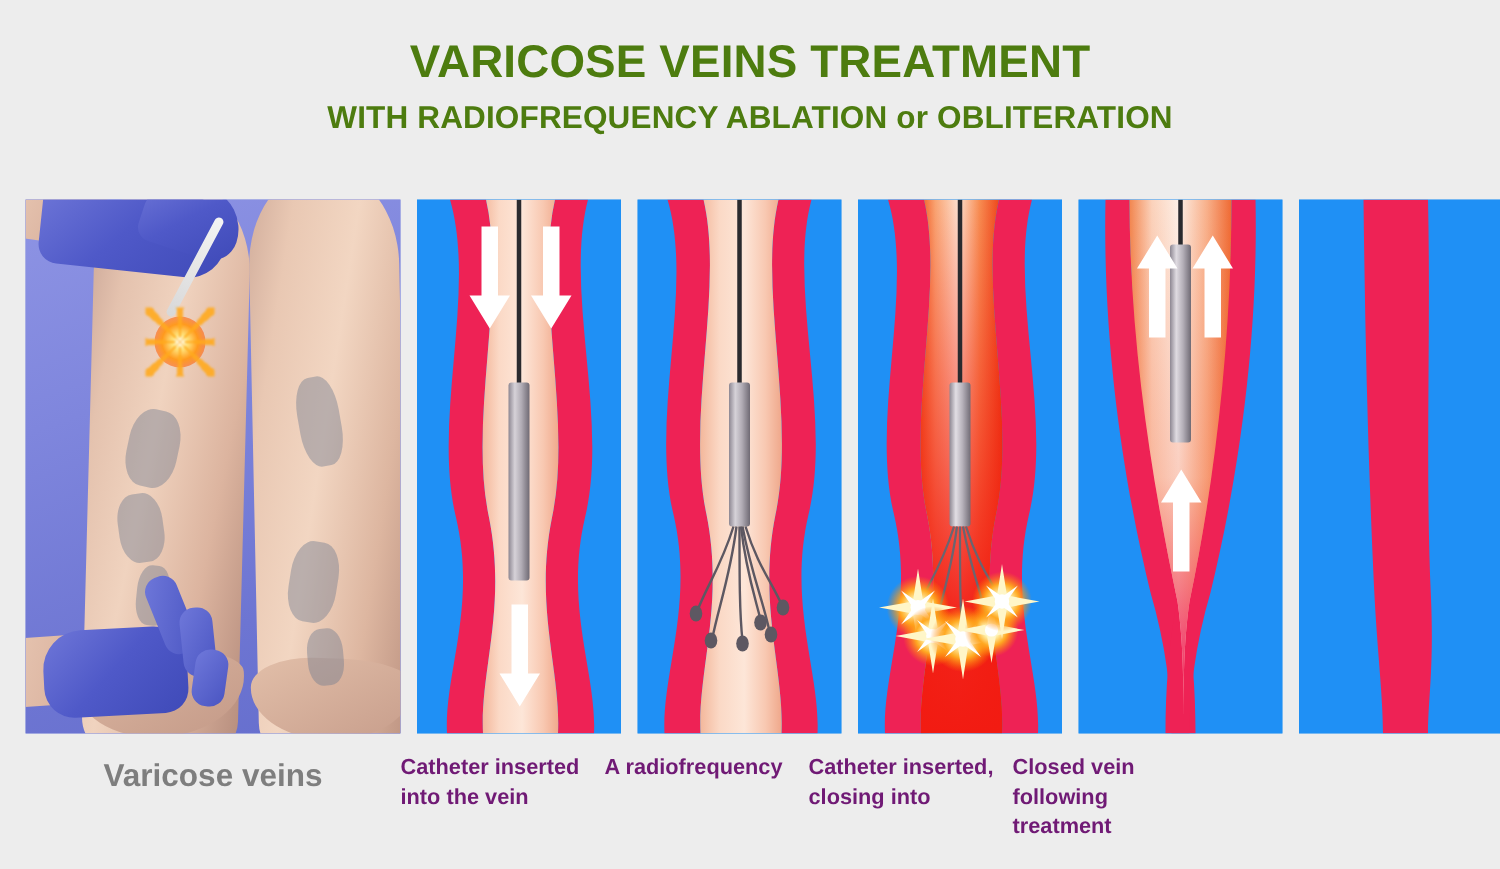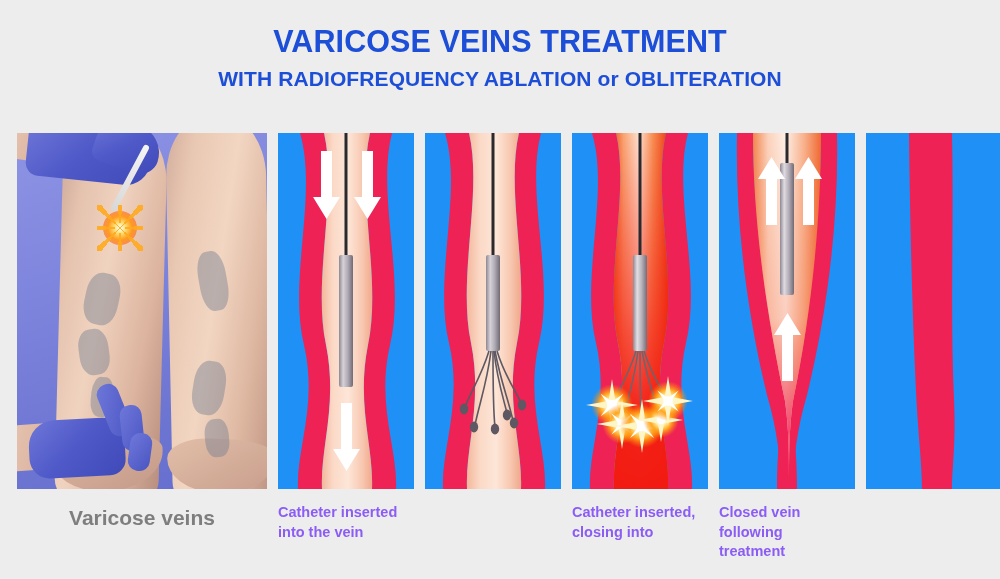--- a/index.html
+++ b/index.html
@@ -8,21 +8,21 @@
     background:#ededed;
     font-family:"Liberation Sans","DejaVu Sans",sans-serif;
     -webkit-font-smoothing:antialiased;
   }
   .infographic{position:relative;width:1000px;height:579px;background:#ededed;}
 
   
   .title-block{
     position:absolute;left:0;top:22px;width:1000px;
     text-align:center;
-    color:#1d4ed8;
+    color:#4d7c0f;
     font-weight:bold;
     font-size:30.5px;
     line-height:38px;
     letter-spacing:.1px;
   }
   .title-line{display:block;white-space:nowrap;}
   .title-line.l1{font-size:30.5px;}
   .title-line.l2{font-size:21px;}
   .lc{text-transform:none;}
 
@@ -103,25 +103,25 @@
         rgba(255,170,30,.9) 354deg 360deg);
     filter:blur(.6px);
   }
 
   
   .vein-svg{position:absolute;inset:0;width:100%;height:100%;display:block;}
 
   
   .captions{
     position:absolute;left:17px;top:503px;width:966px;height:72px;
-    display:flex;gap:11px;
+    display:flex;
   }
   .cap{
     flex:0 0 auto;
-    color:#8b5cf6;
+    color:#701a75;
     font-weight:bold;
     font-size:14.5px;
     line-height:19.5px;
   }
   .cap.photo-cap{
     width:250px;text-align:center;
     font-size:21px;line-height:26px;color:#7e7e7e;
     padding-top:2px;
   }
   .cap.vein-cap{width:136px;}
@@ -369,20 +369,21 @@
 
     <div class="cap photo-cap">Varicose veins</div>
 
     <div class="cap vein-cap">
       <div>Catheter inserted</div>
       <div>into the vein</div>
     </div>
 
 
     <div class="cap vein-cap">
+      <div>A radiofrequency</div>
     </div>
 
     <div class="cap vein-cap">
       <div>Catheter inserted,</div>
       <div>closing into</div>
     </div>
 
     <div class="cap vein-cap last">
       <div>Closed vein</div>
       <div>following</div>

